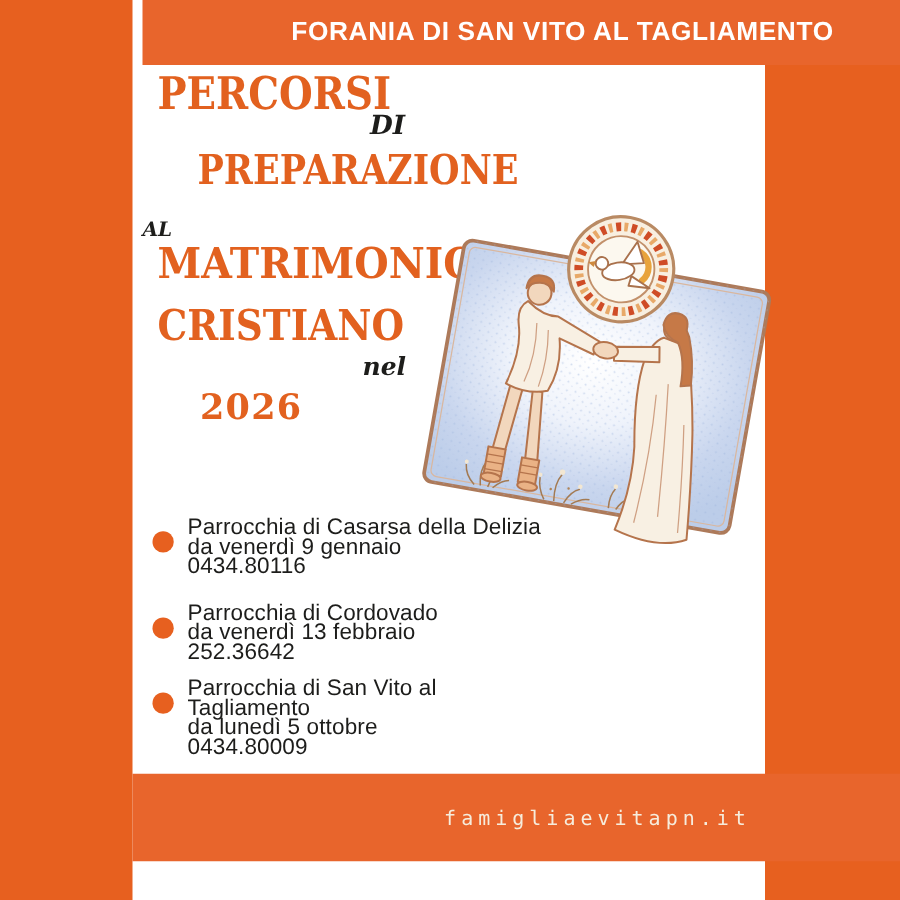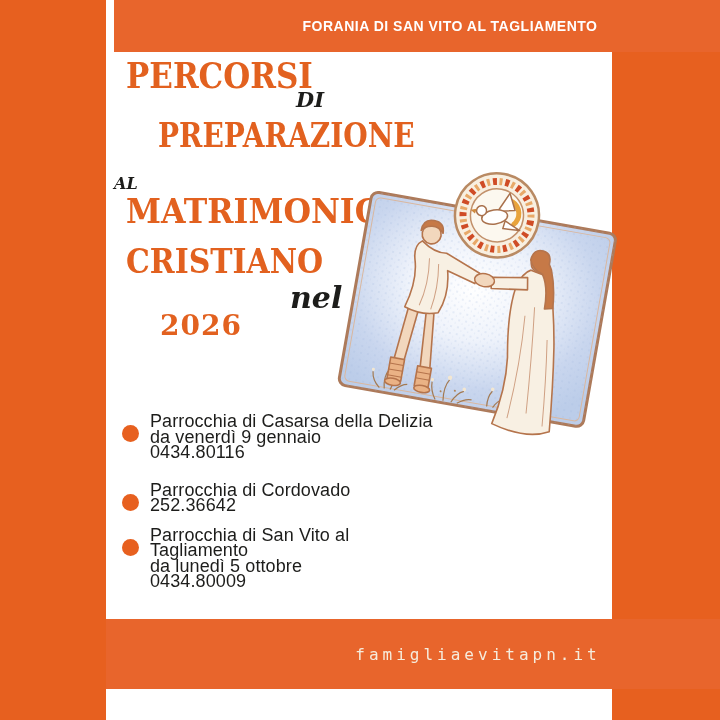--- a/index.html
+++ b/index.html
@@ -9,41 +9,41 @@
   }
   
   .bar-left{position:absolute;left:0;top:0;width:106px;height:720px;background:var(--accent,#e7601f);}
   .bar-right{position:absolute;left:612px;top:0;width:108px;height:720px;background:var(--accent,#e7601f);}
   
   .top-banner{
     position:absolute;left:114px;top:0;right:0;height:52px;background:var(--banner,#e8652c);
     display:flex;align-items:center;justify-content:center;padding-left:66px;box-sizing:border-box;
   }
   .top-banner span{
-    color:#ffffff;font-weight:700;font-size:14px;letter-spacing:.5px;white-space:nowrap;
+    color:#ffffff;font-weight:700;font-size:21px;letter-spacing:.5px;white-space:nowrap;
   }
   .bottom-banner{
     position:absolute;left:106px;top:619px;right:0;height:70px;background:var(--banner,#e8652c);
     display:flex;align-items:center;justify-content:center;padding-left:130px;box-sizing:border-box;
   }
   .bottom-banner span{
     color:var(--footer-text,#f6ecdc);font-family:"DejaVu Sans Mono",monospace;
     font-size:16px;letter-spacing:4px;white-space:nowrap;
   }
   
   .tw{position:absolute;font-family:"DejaVu Serif",serif;font-weight:700;color:var(--title-orange,#e2611f);
       transform-origin:left top;white-space:nowrap;line-height:1;}
   .tw.small{color:var(--ink,#1d1d1b);font-style:italic;font-weight:700;}
   #w-percorsi{left:126px;top:57px;font-size:36px;transform:scaleX(.86);}
   #w-di{left:296px;top:89px;font-size:21px;}
   #w-preparazione{left:158px;top:119px;font-size:33px;transform:scaleX(.85);}
   #w-al{left:114px;top:176px;font-size:16px;}
   #w-matrimonio{left:126px;top:194px;font-size:34px;transform:scaleX(.93);}
   #w-cristiano{left:126px;top:244px;font-size:34px;transform:scaleX(.88);}
-  #w-nel{left:290px;top:283px;font-size:30px;}
+  #w-nel{left:290px;top:283px;font-size:20px;}
   #w-2026{left:160px;top:312px;font-size:28px;letter-spacing:1px;}
   
   .events{position:absolute;left:122px;top:414px;width:330px;z-index:2;}
   .event{display:flex;}
   .event:nth-child(2){margin-top:22px;}
   .event:nth-child(3){margin-top:14px;}
   .bullet{flex:none;width:17px;height:17px;border-radius:50%;background:var(--accent,#e7601f);
           margin:11px 11px 0 0;}
   .event-text{font-size:18px;line-height:15.5px;color:var(--ink,#1d1d1b);letter-spacing:.1px;}
   
@@ -164,20 +164,21 @@
       <div class="event-text">
         <div>Parrocchia di Casarsa della Delizia</div>
         <div>da venerdì 9 gennaio</div>
         <div>0434.80116</div>
       </div>
     </li>
     <li class="event">
       <span class="bullet"></span>
       <div class="event-text">
         <div>Parrocchia di Cordovado</div>
+        <div>da venerdì 13 febbraio</div>
         <div>252.36642</div>
       </div>
     </li>
     <li class="event">
       <span class="bullet"></span>
       <div class="event-text">
         <div>Parrocchia di San Vito al Tagliamento</div>
         <div>da lunedì 5 ottobre</div>
         <div>0434.80009</div>
       </div>

